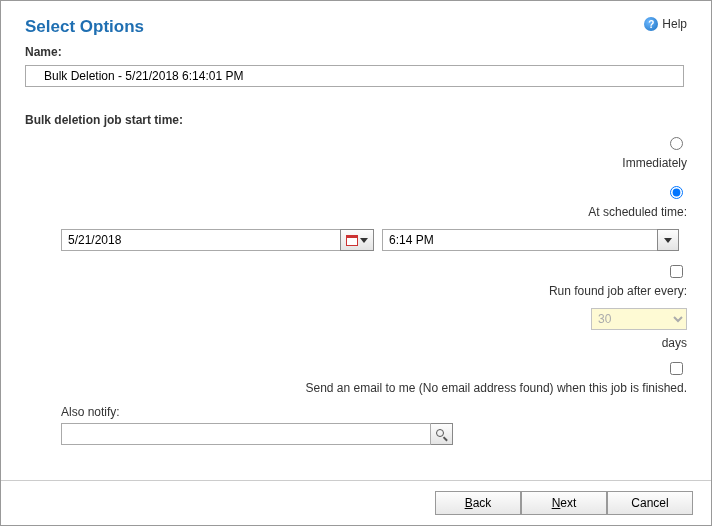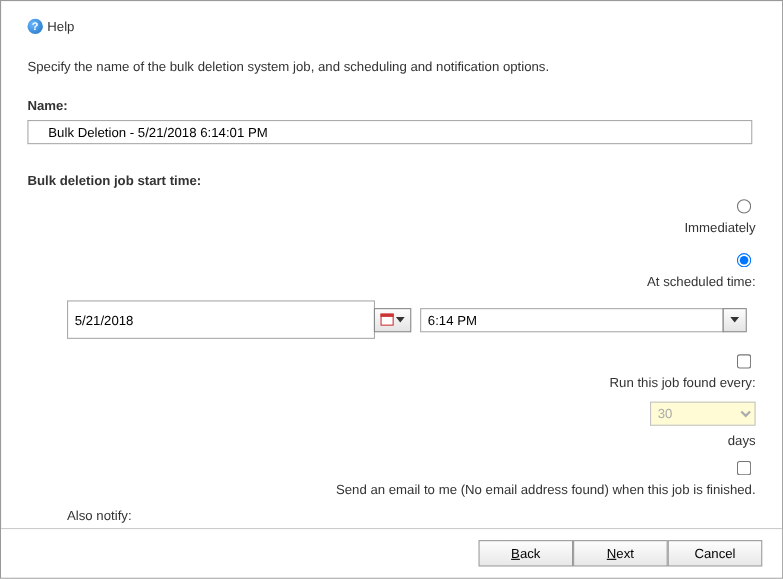--- a/index.html
+++ b/index.html
@@ -95,21 +95,21 @@
       margin-left: 36px;
       margin-bottom: 14px;
     }
     .date-wrap, .time-wrap {
       position: relative;
       display: flex;
       align-items: center;
     }
     .date-input {
       width: 280px;
-      height: 35px;
+      height: 22px;
       border: 1px solid #aaa;
       padding: 2px 6px;
       font-size: 12px;
     }
     .date-btn {
       height: 22px;
       width: 34px;
       border: 1px solid #888;
       background: linear-gradient(#fdfdfd,#e4e4e4);
       display: flex;
@@ -231,28 +231,28 @@
       font-family: inherit;
     }
     .btn .ul { text-decoration: underline; }
     .disabled-look { color: #888; }
   </style>
 </head>
 <body>
 
 <div class="dialog">
   <div class="header">
+    <div class="title">Select Options</div>
     <div class="help-link">
       <span class="help-icon">?</span>
       <span>Help</span>
     </div>
   </div>
 
   <div class="body">
-    <div class="intro">Specify the name of the bulk deletion system job, and scheduling and notification options.</div>
 
     <div class="label-bold">Name:</div>
     <input type="text" class="name-input" value="Bulk Deletion - 5/21/2018 6:14:01 PM" style="">
 
     <div class="section-label">Bulk deletion job start time:</div>
 
     <div class="row indent1">
       <input type="radio" name="starttime" style="">
       <span>Immediately</span>
     </div>
@@ -273,21 +273,21 @@
       <div class="time-wrap">
         <input type="text" class="time-input" value="6:14 PM" style="">
         <div class="time-btn">
           <span class="chev-down"></span>
         </div>
       </div>
     </div>
 
     <div class="row indent1">
       <input type="checkbox" style="">
-      <span>Run this job found every:</span>
+      <span>Run found job after every:</span>
     </div>
     <div class="row indent2">
       <select class="days-select disabled-look" disabled="">
         <option>30</option>
       </select>
       <span class="days-suffix">days</span>
     </div>
 
     <div class="notify-block">
       <div class="row indent1">

